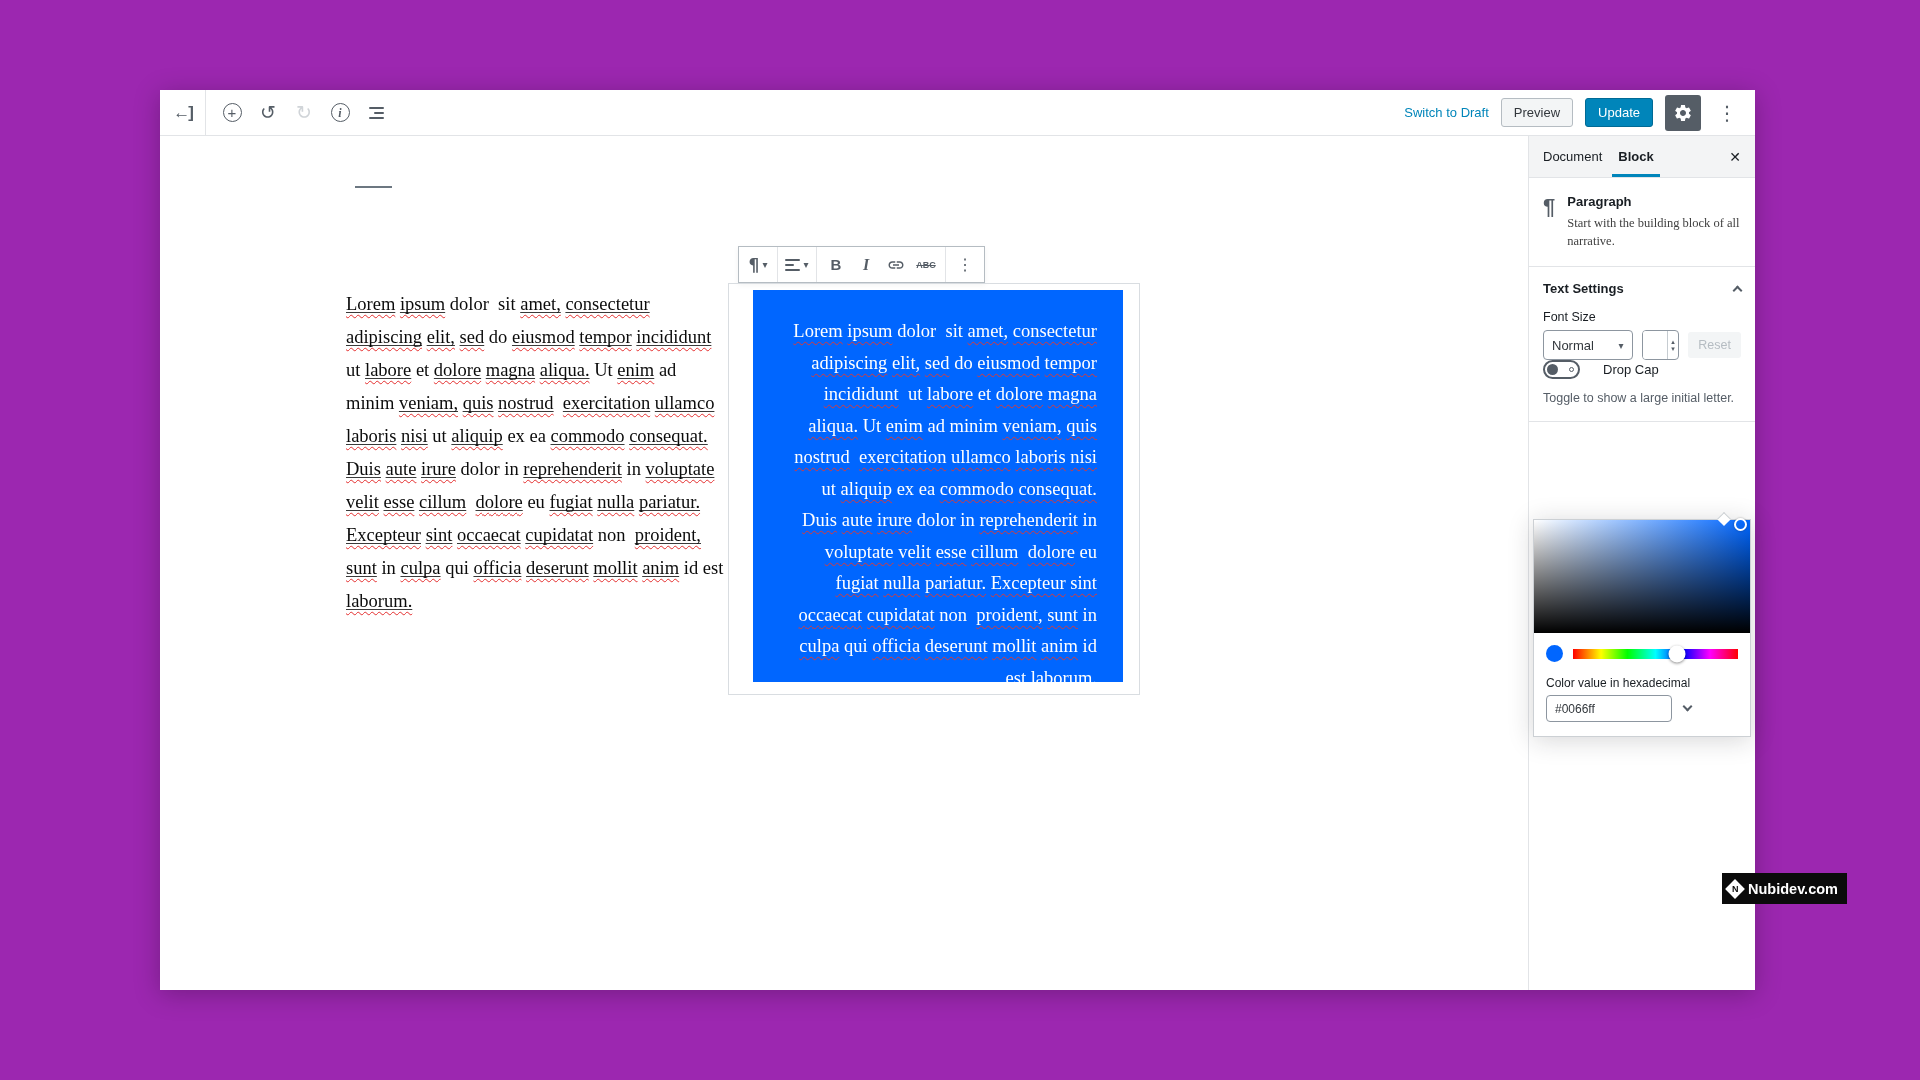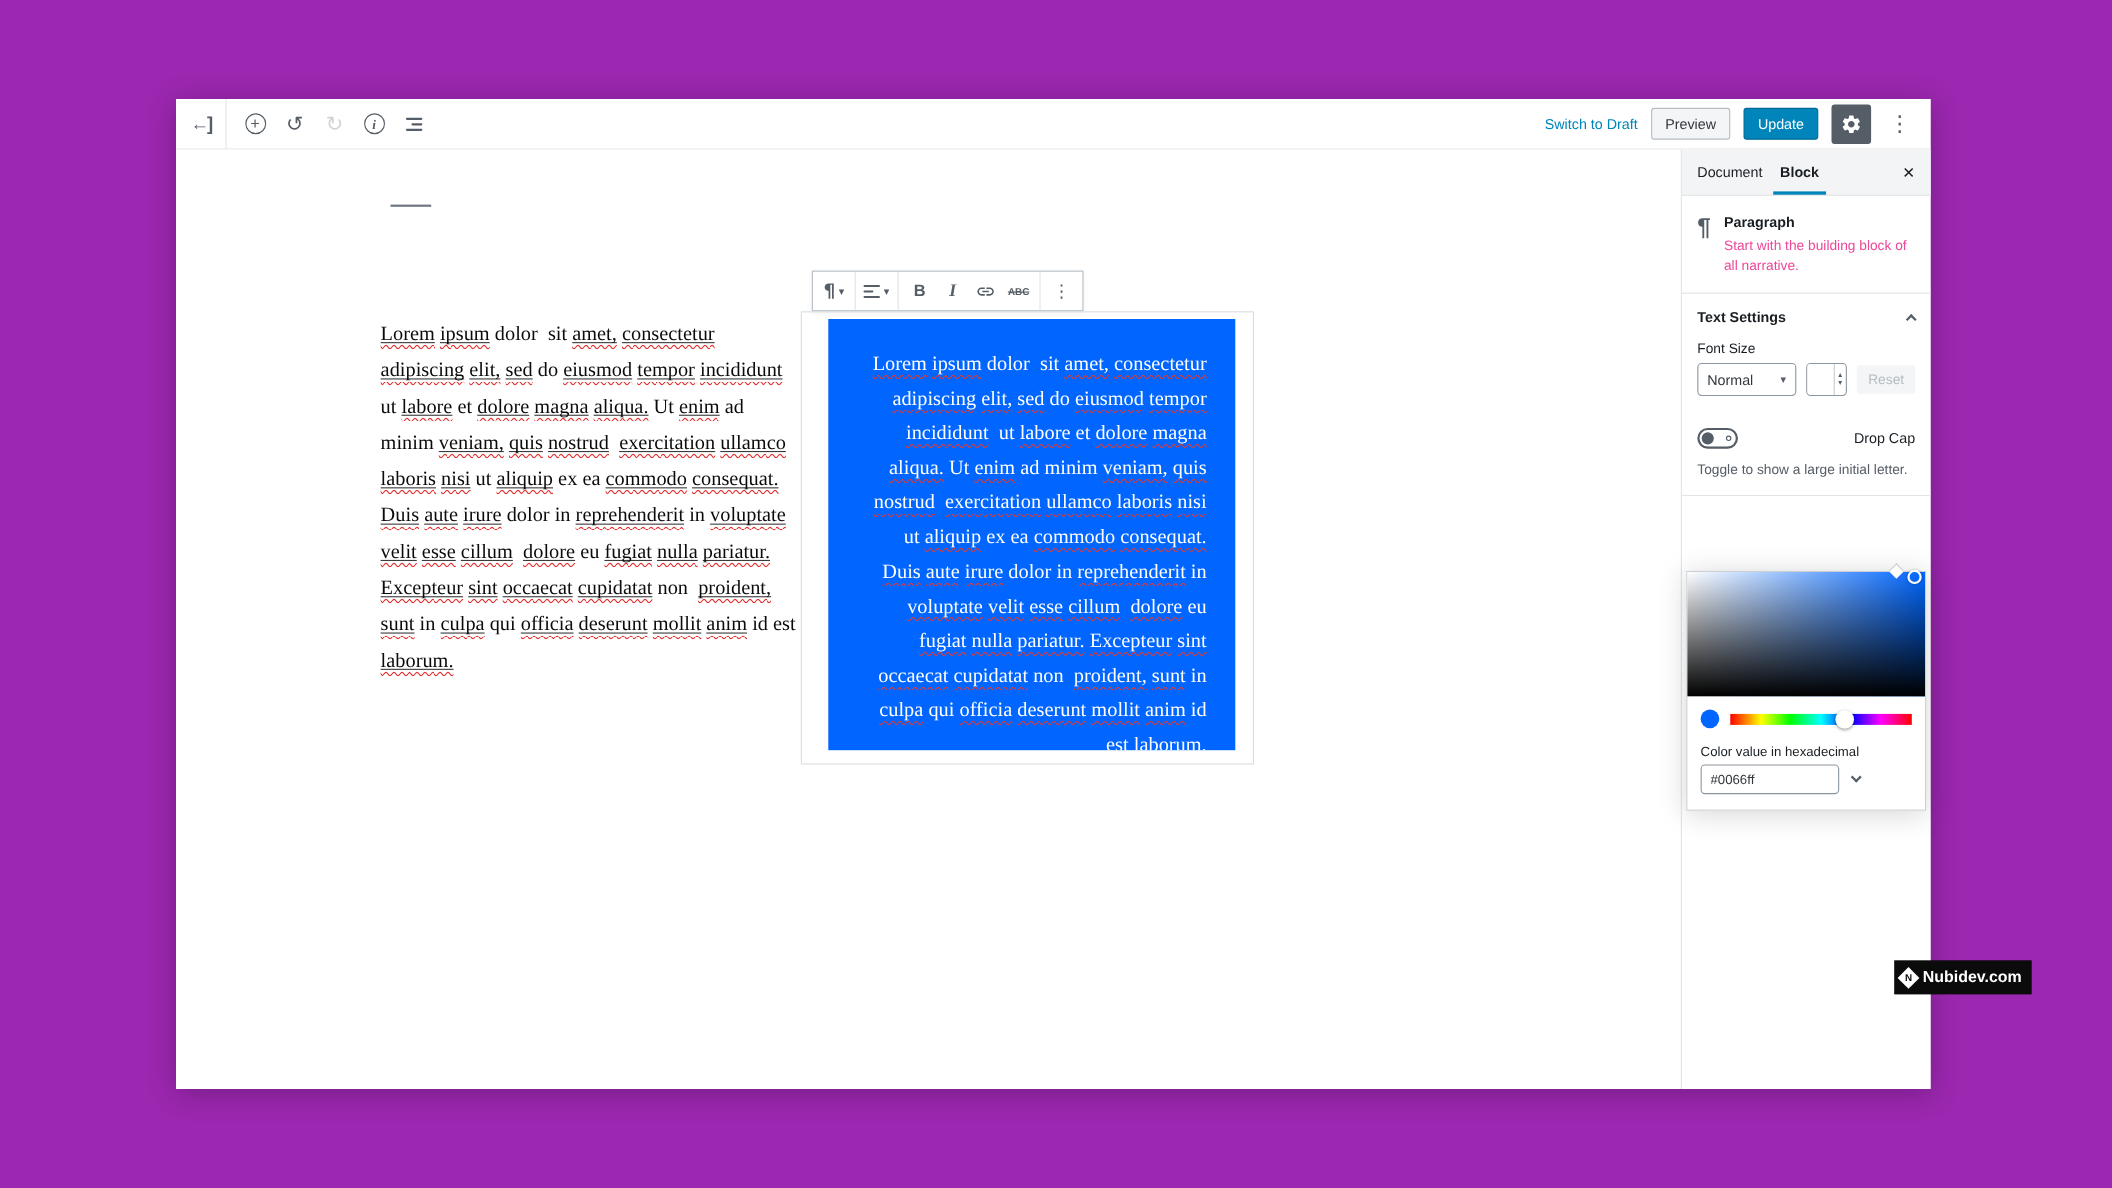--- a/index.html
+++ b/index.html
@@ -72,42 +72,42 @@
   .sidebar { width:227px; flex:none; border-left:1px solid #e2e4e7; background:#fff; position:relative; }
   .sb-tabs { height:42px; background:#f3f4f5; border-bottom:1px solid #e2e4e7; display:flex; align-items:stretch; padding:0 14px; gap:16px; }
   .sb-tab { position:relative; background:none; border:none; font-size:13px; color:#191e23; cursor:pointer; padding:0; }
   .sb-tab.active { font-weight:bold; }
   .sb-tab.active::after { content:""; position:absolute; left:-6px; right:-6px; bottom:0; height:3px; background:#0085ba; }
   .sb-close { margin-left:auto; background:none; border:none; color:#191e23; font-size:14px; cursor:pointer; }
 
   .block-card { display:flex; gap:12px; padding:16px 14px; border-bottom:1px solid #e2e4e7; }
   .block-card .pil { font-size:22px; color:#555d66; font-weight:bold; line-height:1; margin-top:2px; }
   .block-card h3 { font-size:13px; color:#191e23; margin-bottom:5px; }
-  .block-card p { font-size:12.5px; color:#ec4899; line-height:1.45; }
+  .block-card p { font-size:12.5px; color:#404040; line-height:1.45;font-family:Liberation Serif, serif; }
 
   .panel { border-bottom:1px solid #e2e4e7; padding:14px 14px 16px; }
   .panel-head { display:flex; align-items:center; justify-content:space-between; cursor:pointer; }
   .panel-head h2 { font-size:13px; font-weight:bold; color:#191e23; }
   .chev { display:inline-block; width:7px; height:7px; border-right:2px solid #555d66; border-bottom:2px solid #555d66; }
   .chev.up { transform:rotate(-135deg); margin-top:4px; }
   .chev.down { transform:rotate(45deg); margin-bottom:3px; }
 
   .field-label { display:block; font-size:12.5px; color:#191e23; margin:14px 0 6px; }
   .controls-row { display:flex; align-items:center; gap:9px; }
   .select { width:102px; height:30px; border:1px solid #8d96a0; border-radius:4px; background:#fff;
             display:flex; align-items:center; justify-content:space-between; padding:0 8px; font-size:13px; color:#32373c; cursor:pointer; }
   .select .caret { font-size:10px; color:#555d66; }
   .numbox { width:44px; height:30px; border:1px solid #8d96a0; border-radius:4px; background:#fff; display:flex; overflow:hidden; }
   .numbox input { width:24px; border:none; outline:none; font-size:12px; padding:0 4px; }
   .spinner { width:18px; border-left:1px solid #c6ccd1; display:flex; flex-direction:column; align-items:center; justify-content:center; }
   .spinner span { font-size:7px; color:#555d66; line-height:1.1; cursor:pointer; }
   .reset-btn { margin-left:auto; background:#f3f5f6; border:none; border-radius:3px; color:#b5bcc2; font-size:12.5px;
                padding:6px 10px; cursor:default; }
 
-  .dropcap-row { display:flex; align-items:center; gap:23px; margin-top:29px;justify-content:space-between; }
+  .dropcap-row { display:flex; align-items:center; gap:23px; margin-top:0; }
   .toggle { width:37px; height:19px; border:2px solid #555d66; border-radius:10px; background:#fff; position:relative; cursor:pointer; }
   .toggle .knob { position:absolute; left:2px; top:2px; width:11px; height:11px; border-radius:50%; background:#555d66; }
   .toggle .dot { position:absolute; right:4px; top:5px; width:5px; height:5px; border-radius:50%; border:1.5px solid #555d66; }
   .dropcap-label { font-size:13px; color:#191e23; }
   .help-text { font-size:12.5px; color:#555d66; margin-top:12px; }
 
   .bgcolor-row { display:flex; align-items:center; gap:10px; margin-top:14px; }
   .bgcolor-row span { font-size:12.5px; color:#191e23; }
   .mini-swatch { width:26px; height:15px; border-radius:2px; box-shadow:inset 0 0 0 1px rgba(0,0,0,.15); }
 

